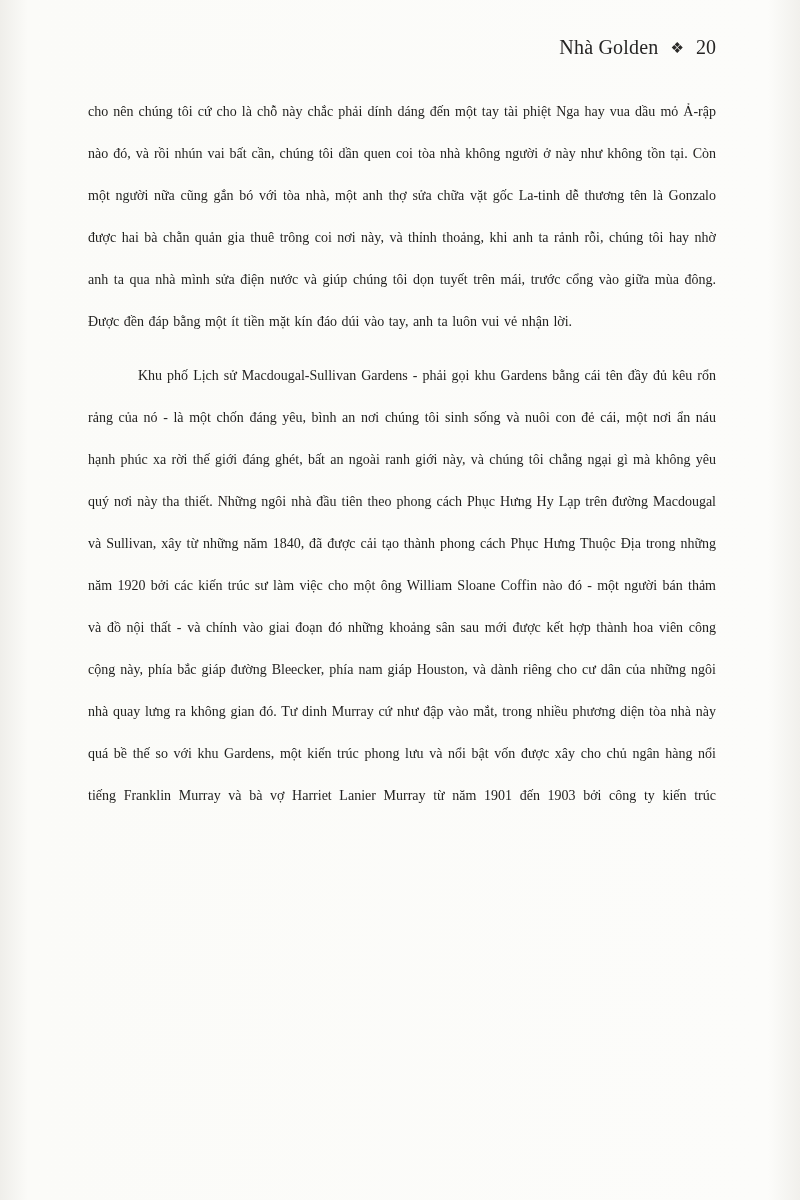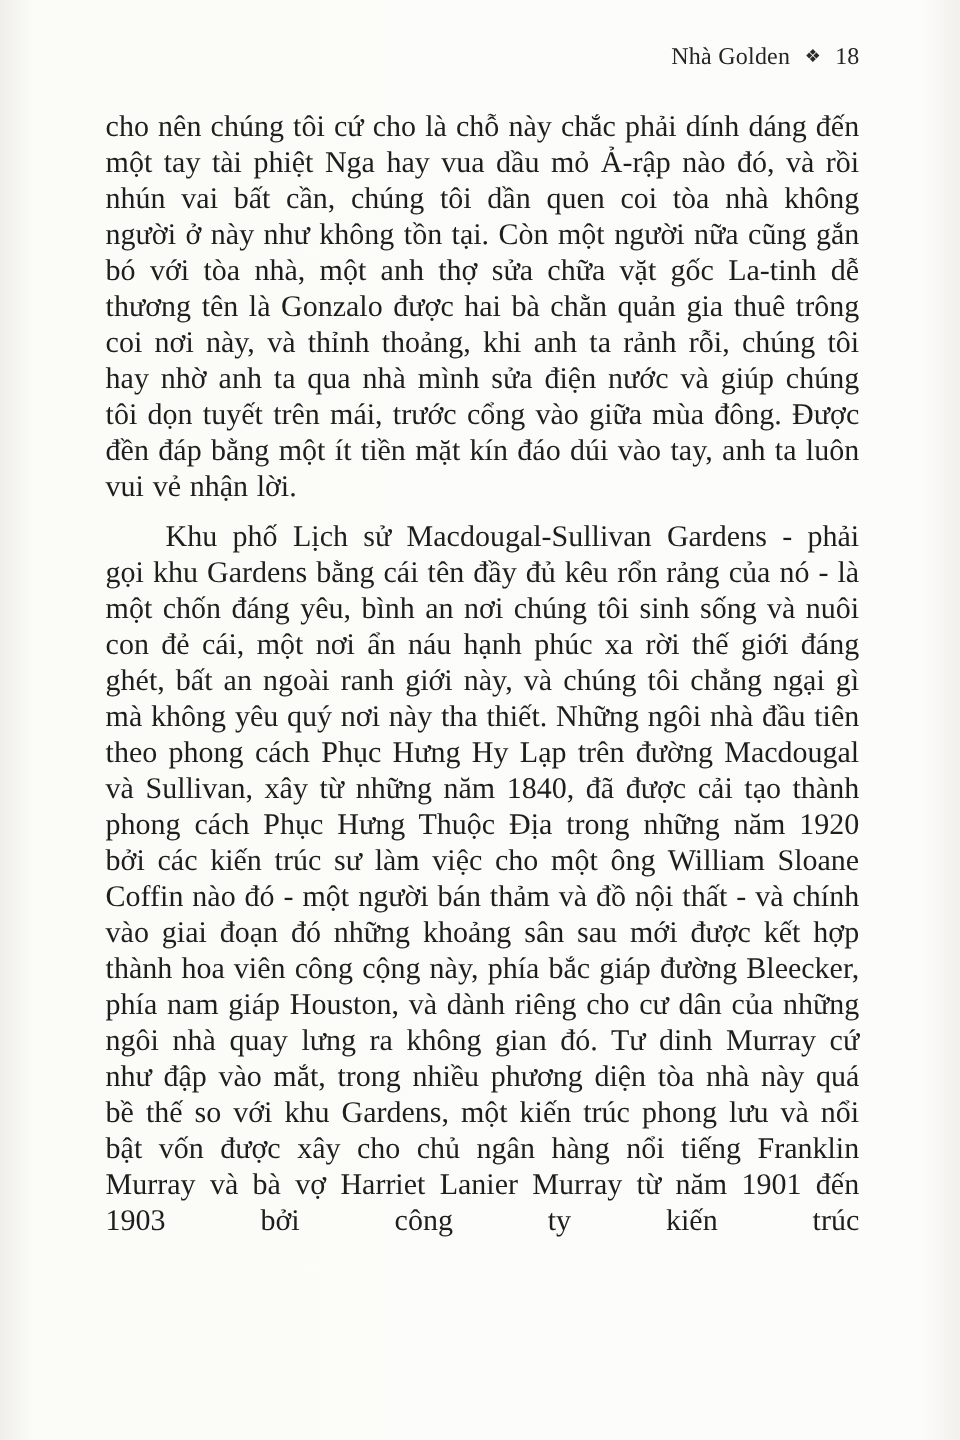--- a/index.html
+++ b/index.html
@@ -35,22 +35,22 @@
   .ornament {
     font-size: 15px;
     position: relative;
     top: -1px;
     color: #2a2927;
   }
   .page-number {
     font-size: 20px;
   }
   .page-body {
-    font-size: 25px;
-    line-height: 30px;
+    font-size: 14px;
+    line-height: 42px;
     text-align: justify;
     color: #1f1e1c;
     word-spacing: 1px;
   }
   .page-body p {
     margin: 0;
     padding: 0;
   }
   .paragraph.indented {
     text-indent: 50px;
@@ -60,20 +60,20 @@
     margin-top: 12px;
   }
 </style>
 </head>
 <body>
 
 <div class="page">
   <header class="page-header">
     <span class="running-title">Nhà Golden</span>
     <span class="ornament">❖</span>
-    <span class="page-number">18</span>
+    <span class="page-number">20</span>
   </header>
 
   <main class="page-body">
     <p class="paragraph">cho nên chúng tôi cứ cho là chỗ này chắc phải dính dáng đến một tay tài phiệt Nga hay vua dầu mỏ Ả-rập nào đó, và rồi nhún vai bất cần, chúng tôi dần quen coi tòa nhà không người ở này như không tồn tại. Còn một người nữa cũng gắn bó với tòa nhà, một anh thợ sửa chữa vặt gốc La-tinh dễ thương tên là Gonzalo được hai bà chằn quản gia thuê trông coi nơi này, và thỉnh thoảng, khi anh ta rảnh rỗi, chúng tôi hay nhờ anh ta qua nhà mình sửa điện nước và giúp chúng tôi dọn tuyết trên mái, trước cổng vào giữa mùa đông. Được đền đáp bằng một ít tiền mặt kín đáo dúi vào tay, anh ta luôn vui vẻ nhận lời.</p>
     <p class="paragraph indented continues">Khu phố Lịch sử Macdougal-Sullivan Gardens - phải gọi khu Gardens bằng cái tên đầy đủ kêu rổn rảng của nó - là một chốn đáng yêu, bình an nơi chúng tôi sinh sống và nuôi con đẻ cái, một nơi ẩn náu hạnh phúc xa rời thế giới đáng ghét, bất an ngoài ranh giới này, và chúng tôi chẳng ngại gì mà không yêu quý nơi này tha thiết. Những ngôi nhà đầu tiên theo phong cách Phục Hưng Hy Lạp trên đường Macdougal và Sullivan, xây từ những năm 1840, đã được cải tạo thành phong cách Phục Hưng Thuộc Địa trong những năm 1920 bởi các kiến trúc sư làm việc cho một ông William Sloane Coffin nào đó - một người bán thảm và đồ nội thất - và chính vào giai đoạn đó những khoảng sân sau mới được kết hợp thành hoa viên công cộng này, phía bắc giáp đường Bleecker, phía nam giáp Houston, và dành riêng cho cư dân của những ngôi nhà quay lưng ra không gian đó. Tư dinh Murray cứ như đập vào mắt, trong nhiều phương diện tòa nhà này quá bề thế so với khu Gardens, một kiến trúc phong lưu và nổi bật vốn được xây cho chủ ngân hàng nổi tiếng Franklin Murray và bà vợ Harriet Lanier Murray từ năm 1901 đến 1903 bởi công ty kiến trúc</p>
   </main>
 </div>
 
 </body></html>

